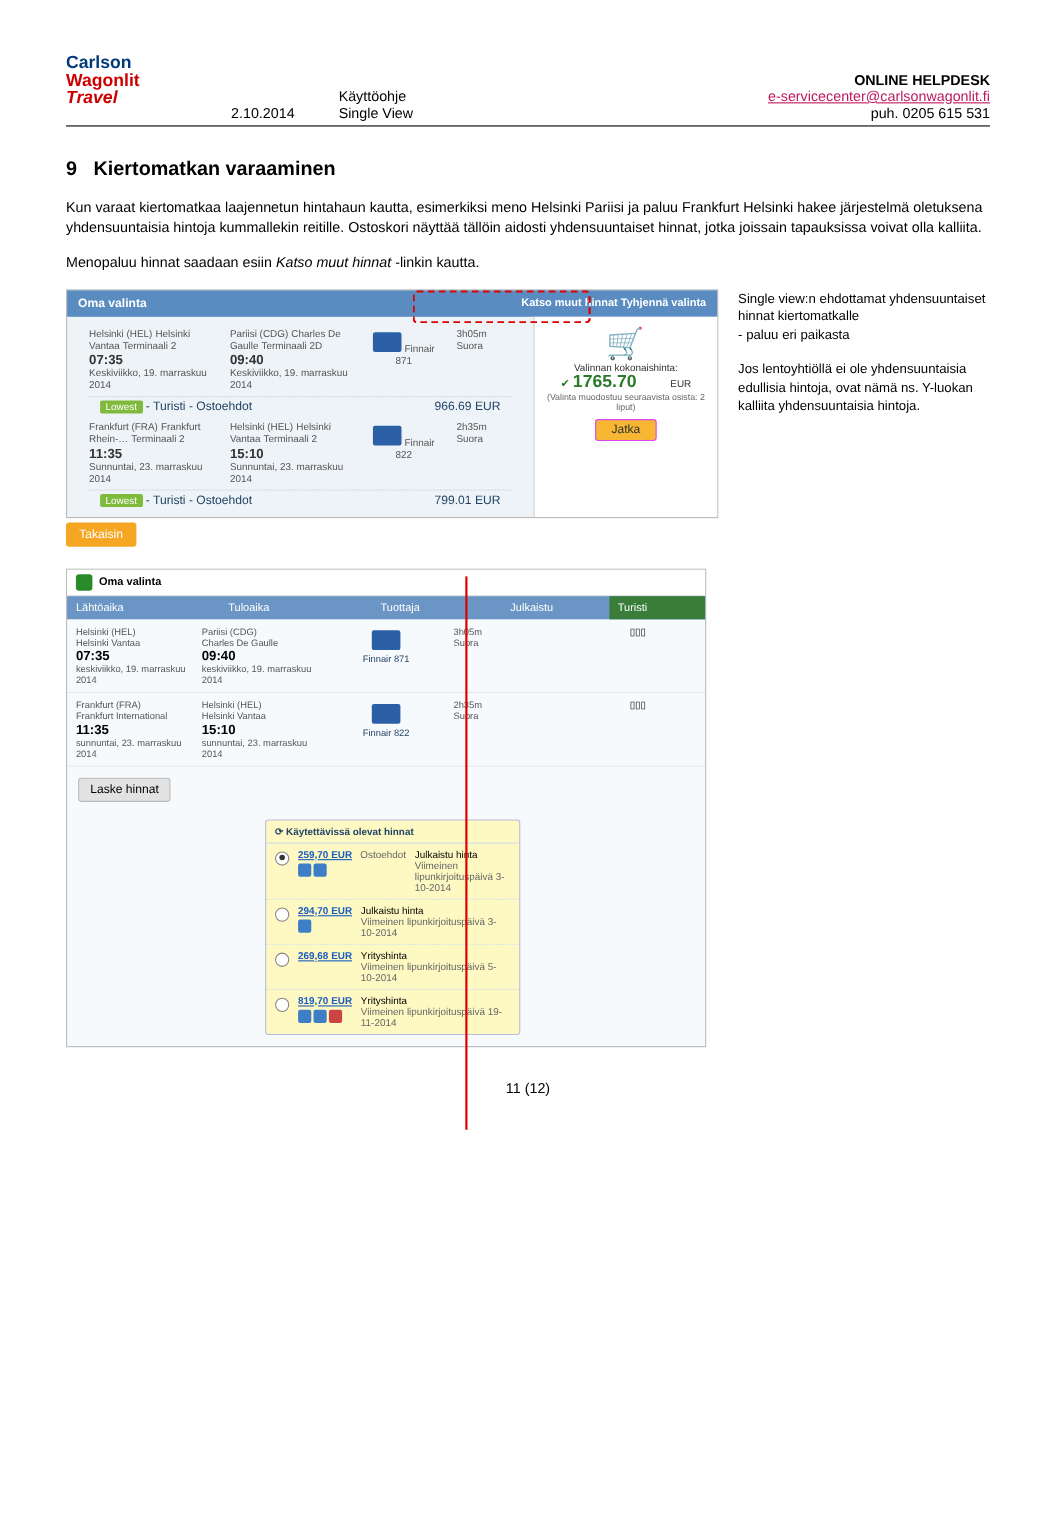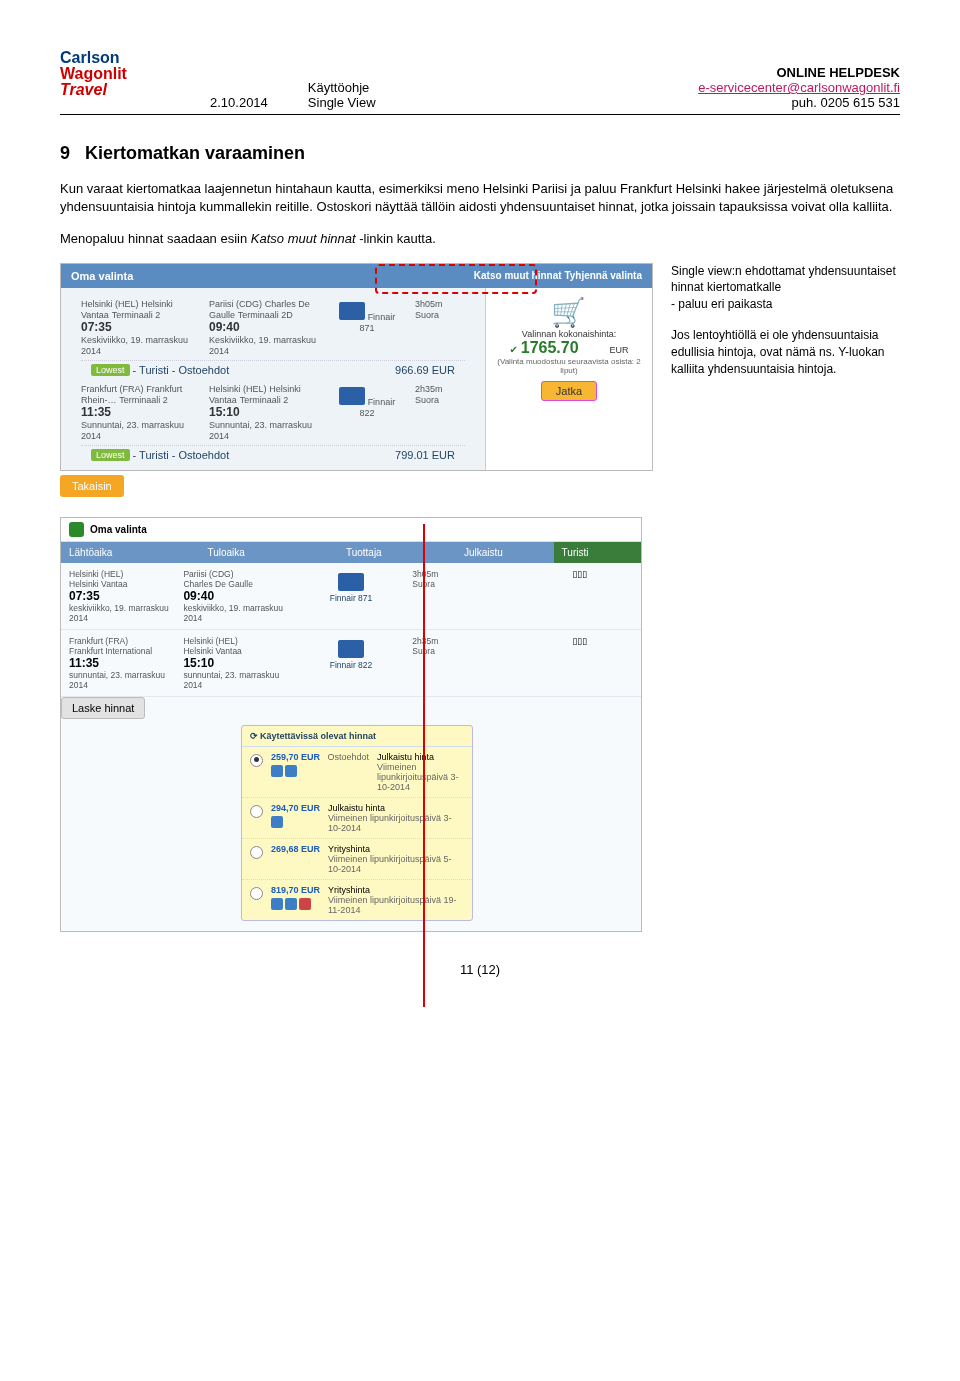--- a/index.html
+++ b/index.html
@@ -110,31 +110,31 @@
     font-size: 10px;
   }
   .shot2 .bar > div { padding: 5px 8px; }
   .shot2 .oma { background: #fff; border-bottom: 1px solid #ddd; padding: 4px 8px; display: flex; align-items: center; gap: 6px;}
   .shot2 .oma .shield { width: 15px; height: 15px; background: #2a8a2a; border-radius: 3px; display:inline-block;}
   .shot2 .row2 { display: flex; padding: 6px 8px; border-bottom: 1px solid #e3e8ee; gap: 8px;}
   .shot2 .row2 > div { flex: 1; }
   .shot2 .row2 b { font-size: 12px; display: block; }
   .shot2 .row2 .small { font-size: 8.5px; color: #555; display: block;}
   .shot2 .hist { width: 56px; display: flex; flex-direction: column; align-items: center; font-size: 9px;}
-  .laske-btn { background: #e2e2e2; border: 1px solid #bbb; border-radius: 3px; padding: 4px 10px; font-size: 11px; margin: 0; display: inline-block;}
+  .laske-btn { background: #e2e2e2; border: 1px solid #bbb; border-radius: 3px; padding: 4px 10px; font-size: 11px; margin: 10px; display: inline-block;}
   .price-list {
     border: 1px solid #bbd; border-radius: 3px; background: #fef9c3;
     width: 230px; margin: 6px 10px 10px 180px; font-size: 9px;
   }
   .price-list .pl-hdr { padding: 5px 8px; font-weight: bold; color: #246; border-bottom: 1px solid #cde;}
   .price-list .pl-row { display: flex; gap: 8px; padding: 5px 8px; border-bottom: 1px dotted #cde; align-items: flex-start;}
   .price-list .pl-row:last-child { border-bottom: none; }
   .price-list .radio { width: 11px; height: 11px; border: 1px solid #888; border-radius: 50%; flex-shrink: 0; margin-top:2px; background:#fff;}
   .price-list .radio.sel::after { content:""; display:block; width:5px; height:5px; background:#333; border-radius:50%; margin:2.5px;}
-  .price-list .pcol .pr { color: #1a5bbf; font-weight: bold;}
+  .price-list .pcol .pr { color: #1a5bbf; text-decoration: underline; font-weight: bold;}
   .price-list .pcol .pt { color: #666; }
   .price-list .icons { display:flex; gap:2px; margin-top:3px;}
   .price-list .icons span { width:12px; height:12px; background:#3d7ec7; border-radius:2px; display:inline-block;}
   .price-list .icons span.red { background:#c44;}
 
   .red-line {
     position: absolute;
     border-left: 2px solid #d00;
     height: 580px;
     left: 362px;

